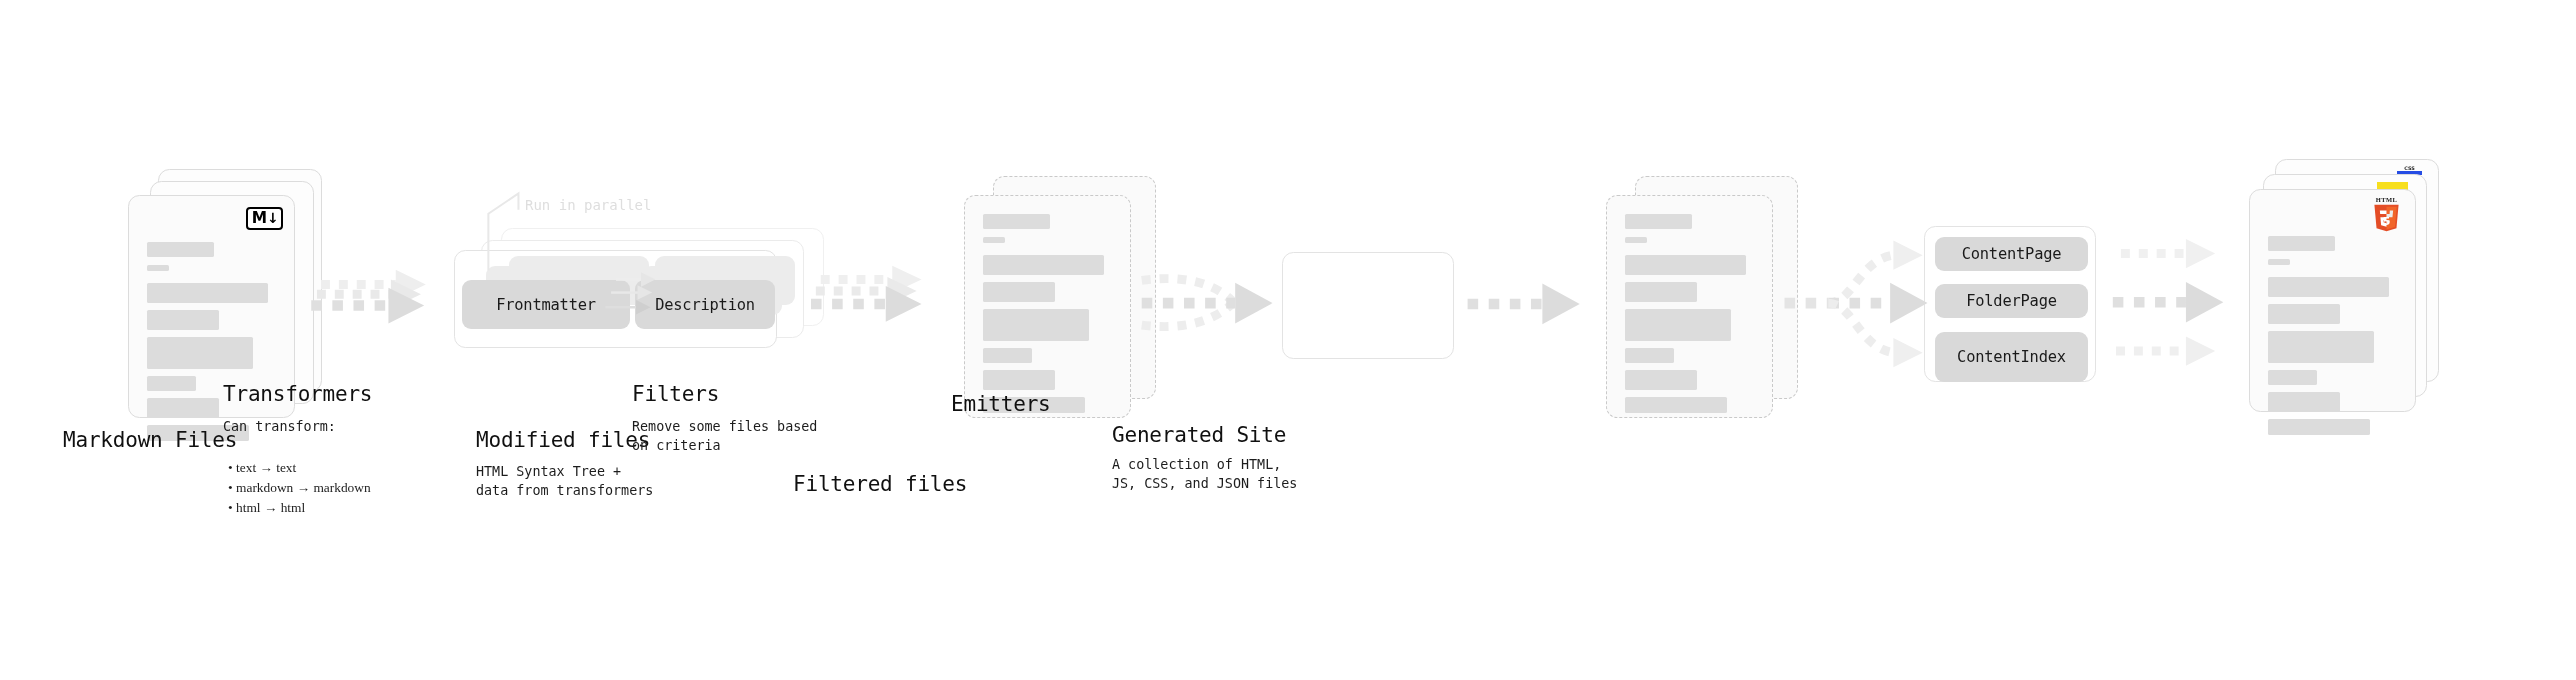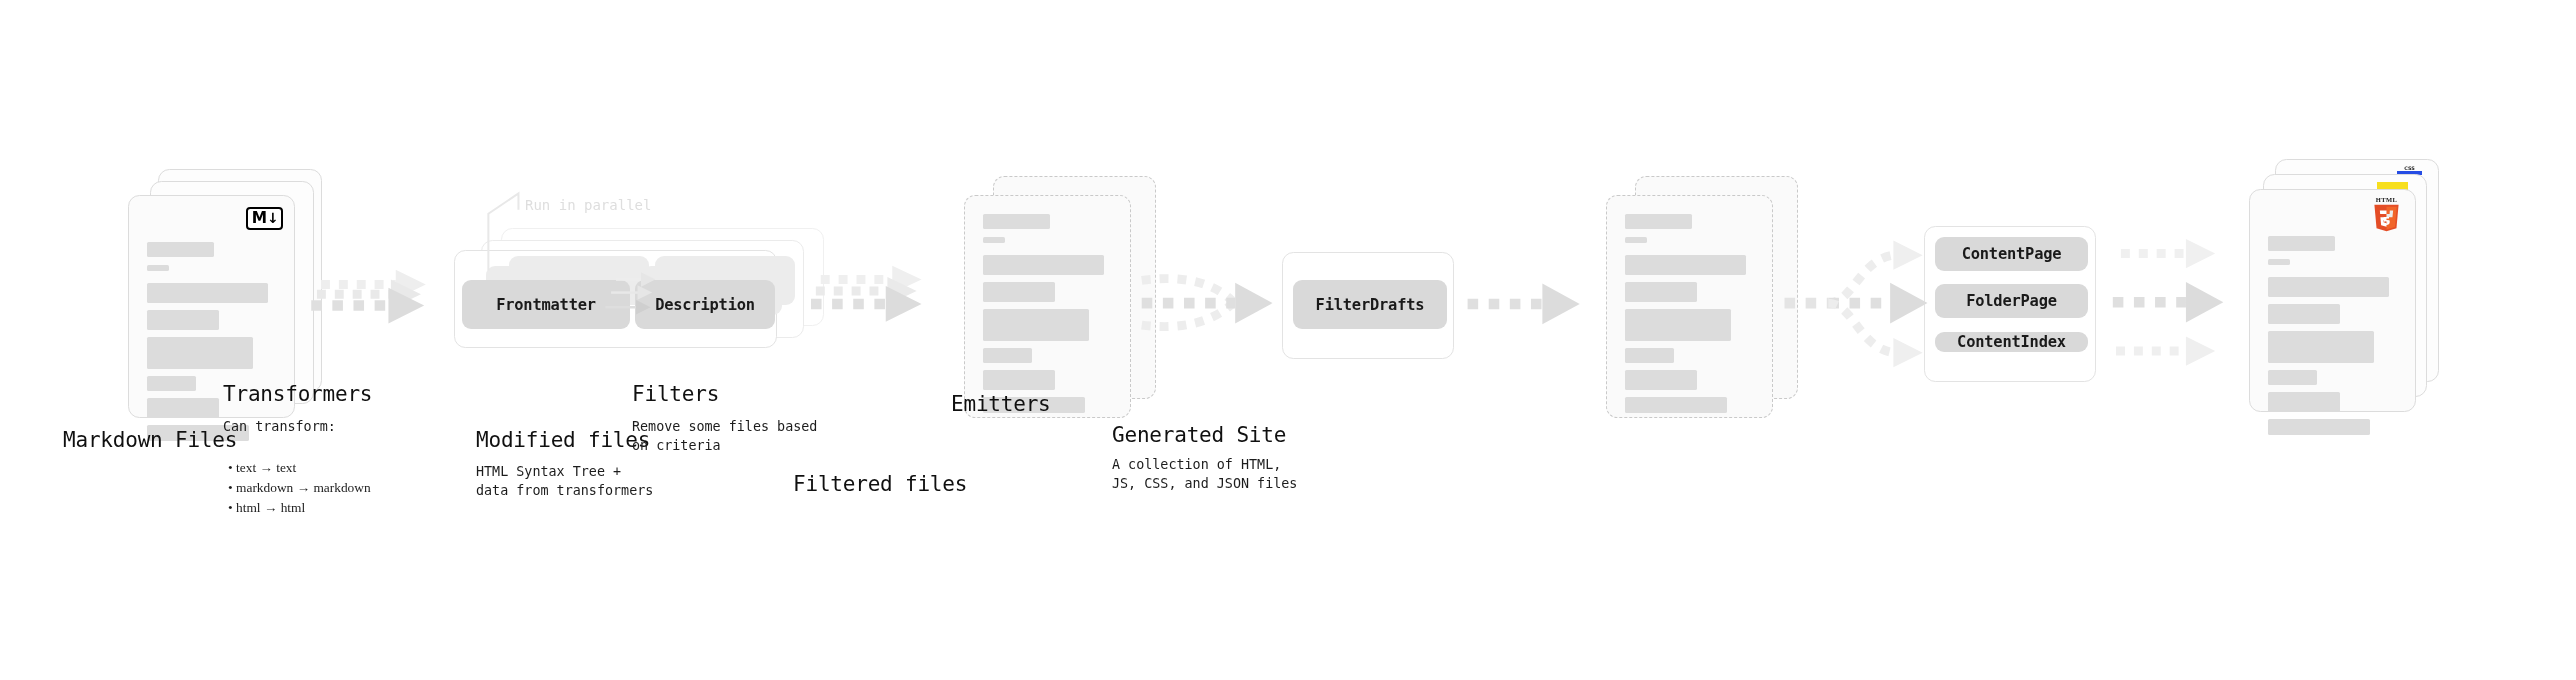--- a/index.html
+++ b/index.html
@@ -103,21 +103,20 @@
   .chip {
     position: absolute;
     background: #d9d9d9;
     border-radius: 9px;
     display: flex; align-items: center; justify-content: center;
     color: #1a1a1a;
     font-family: "DejaVu Sans Mono", "Liberation Mono", monospace;
     font-size: 15.4px;
     letter-spacing: -0.2px;
     white-space: nowrap;
-    font-weight: bold;
   }
   .chip.ghost { background: #ececec; }
 
   
   .title {
     position: absolute;
     font-family: "DejaVu Sans Mono", "Liberation Mono", monospace;
     font-size: 21px;
     color: #101010;
     letter-spacing: -0.2px;
@@ -207,21 +206,20 @@
       <div class="skel" style="width:38%; height:14.6px;"></div>
       <div class="skel" style="width:56%; height:19.5px;"></div>
       <div class="skel" style="width:79%; height:16.3px;"></div>
     </div>
   </div>
   <div class="title" style="left:476px; top:428px;">Modified files</div>
   <div class="sub" style="left:476px; top:462px;">HTML Syntax Tree +
 data from transformers</div>
 
   <div class="groupbox" style="left:1282px; top:252px; width:172px; height:107px;"></div>
-  <div class="chip" style="left:1293px; top:280px; width:154px; height:49px;">FilterDrafts</div>
   <div class="title" style="left:632px; top:382px;">Filters</div>
   <div class="sub" style="left:632px; top:417px;">Remove some files based
 on criteria</div>
 
   <div class="doccard dashed" style="left:1635px; top:176px; width:163px; height:223px;"></div>
   <div class="doccard dashed" style="left:1606px; top:195px; width:167px; height:223px;">
     <div class="skel-wrap" style="top:18px;">
       <div class="skel" style="width:52%; height:15.4px;"></div>
       <div class="skel" style="width:17%; height:6.5px; margin-bottom:11.4px;"></div>
       <div class="skel" style="width:94%; height:20.3px;"></div>
@@ -230,21 +228,21 @@
       <div class="skel" style="width:38%; height:14.6px;"></div>
       <div class="skel" style="width:56%; height:19.5px;"></div>
       <div class="skel" style="width:79%; height:16.3px;"></div>
     </div>
   </div>
   <div class="title" style="left:793px; top:428px;margin-top:44px;">Filtered files</div>
 
   <div class="groupbox" style="left:1924px; top:226px; width:172px; height:156px;"></div>
   <div class="chip" style="left:1935px; top:237px; width:153px; height:34px;">ContentPage</div>
   <div class="chip" style="left:1935px; top:284px; width:153px; height:34px;">FolderPage</div>
-  <div class="chip" style="left:1935px; top:332px; width:153px; height:20px;">ContentIndex</div>
+  <div class="chip" style="left:1935px; top:332px; width:153px; height:50px;">ContentIndex</div>
   <div class="title" style="left:951px; top:392px;">Emitters</div>
 
   <div class="doccard ghost1" style="left:2275px; top:159px; width:164px; height:223px;">
     <div class="css-badge" style="right:16.3px; top:5.7px;">
       <div class="txt">CSS</div>
       <div class="bar"></div>
     </div>
   </div>
   <div class="doccard ghost2" style="left:2263px; top:174px; width:164px; height:223px;">
     <div class="js-badge" style="right:18px; top:6.5px;"></div>

